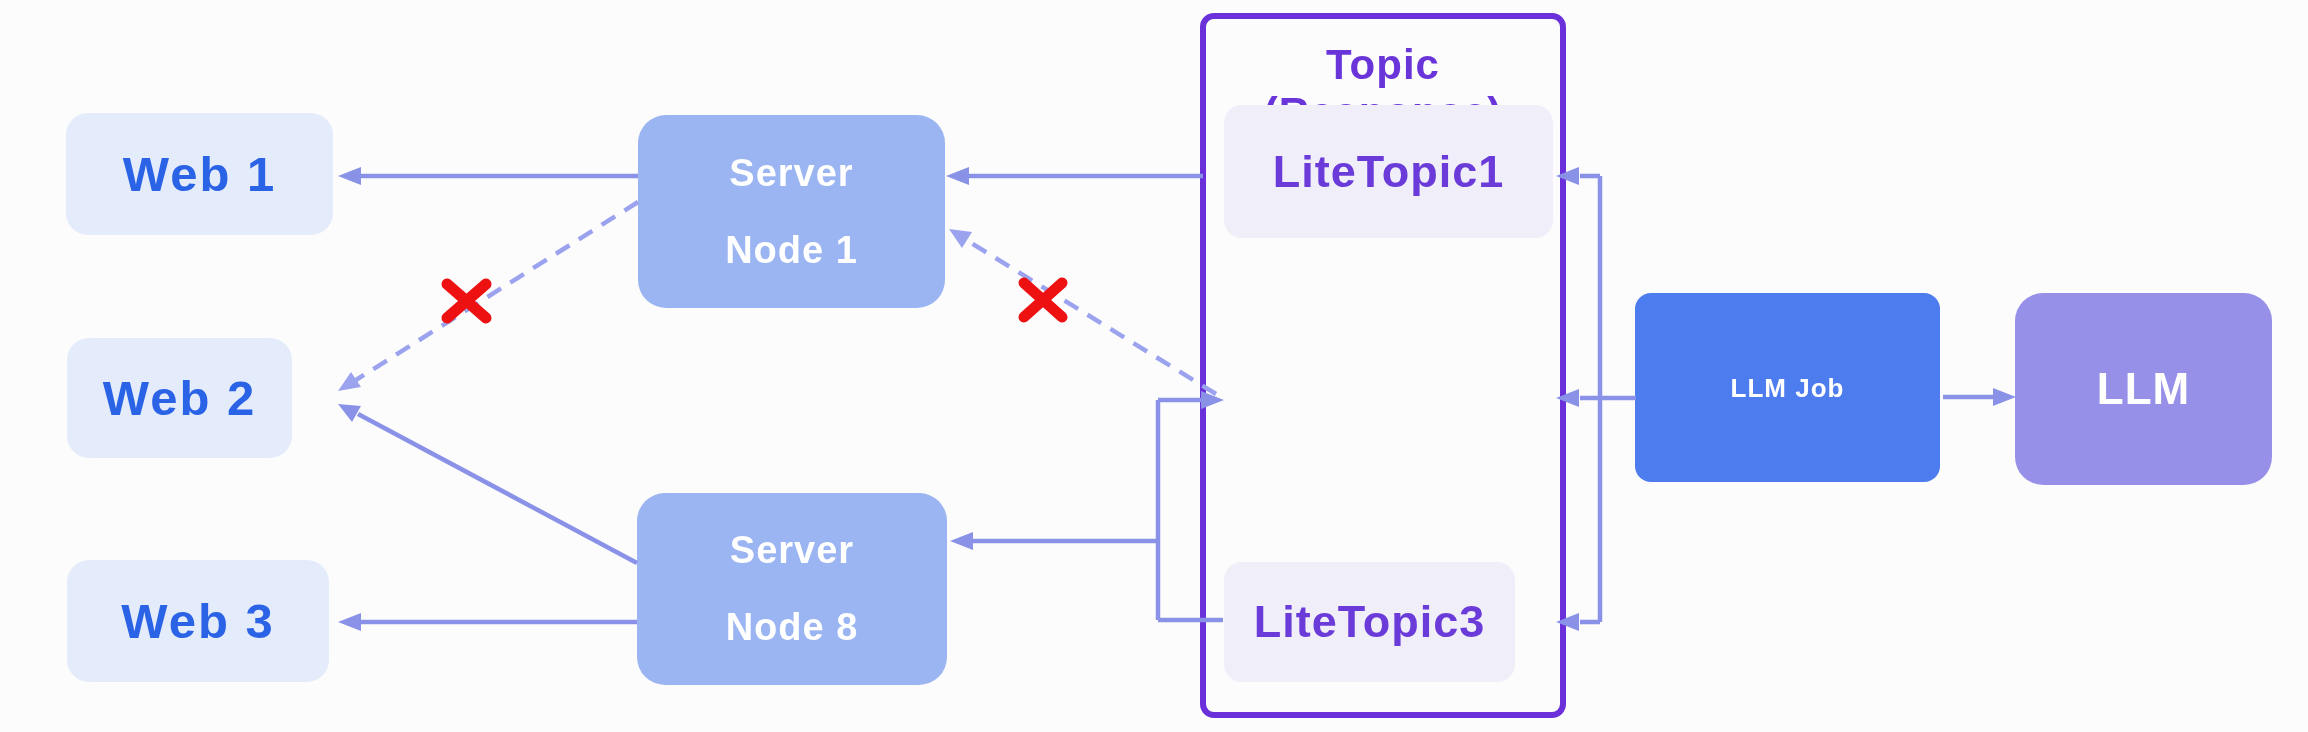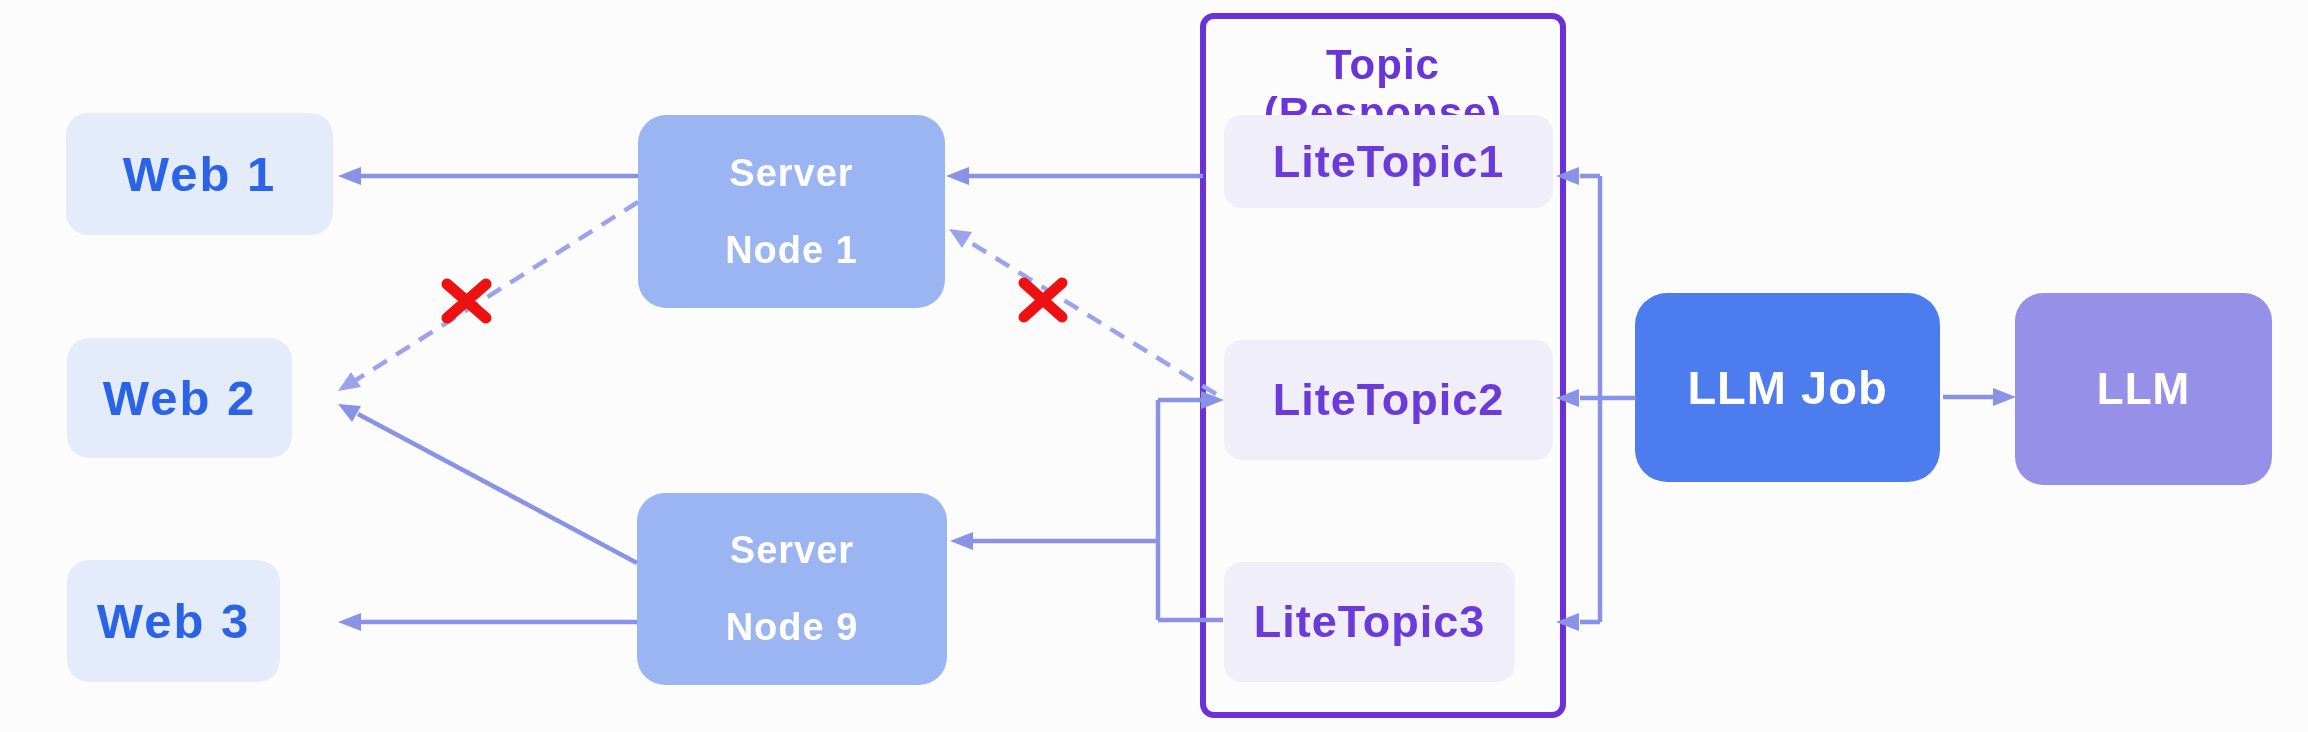--- a/index.html
+++ b/index.html
@@ -59,23 +59,23 @@
     font-size:42px;font-weight:600;letter-spacing:1px;
   }
   .lite-topic{
     background:var(--lite-topic-fill);
     border-radius:18px;
     color:var(--lite-topic-text);
     font-size:45px;font-weight:600;letter-spacing:1px;
   }
   .llm-job-node{
     background:var(--llm-job-fill);
-    border-radius:32px;
+    border-radius:16px;
     color:var(--node-text-light);
-    font-size:47px;font-weight:700;line-height:62px;letter-spacing:1px;gap:12px;
+    font-size:26px;font-weight:700;line-height:62px;letter-spacing:1px;gap:12px;
   }
   .llm-node{
     background:var(--llm-fill);
     border-radius:28px;
     color:var(--node-text-light);
     font-size:44px;font-weight:700;letter-spacing:1px;
   }
   svg.edges{
     position:absolute;left:0;top:0;
     pointer-events:none;
@@ -94,38 +94,35 @@
   <div class="topic-frame">
     <div class="topic-title">Topic (Response)</div>
   </div>
 
   <div class="node web-node" style="left:66px;top:113px;width:267px;height:122px">
     <span>Web 1</span>
   </div>
   <div class="node web-node" style="left:67px;top:338px;width:225px;height:120px">
     <span>Web 2</span>
   </div>
-  <div class="node web-node" style="left:67px;top:560px;width:213px;height:122px">
+  <div class="node web-node" style="left:67px;top:560px;width:262px;height:122px">
     <span>Web 3</span>
   </div>
 
   <div class="node server-node" style="left:638px;top:115px;width:307px;height:193px">
     <div>Server</div>
     <div>Node 1</div>
   </div>
   <div class="node server-node" style="left:637px;top:493px;width:310px;height:192px">
     <div>Server</div>
-    <div>Node 9</div>
+    <div>Node 8</div>
   </div>
 
-  <div class="node lite-topic" style="left:1224px;top:115px;width:329px;height:93px">
+  <div class="node lite-topic" style="left:1224px;top:105px;width:329px;height:133px">
     <span>LiteTopic1</span>
-  </div>
-  <div class="node lite-topic" style="left:1224px;top:340px;width:329px;height:120px">
-    <span>LiteTopic2</span>
   </div>
   <div class="node lite-topic" style="left:1224px;top:562px;width:291px;height:120px">
     <span>LiteTopic3</span>
   </div>
 
   <div class="node llm-job-node" style="left:1635px;top:293px;width:305px;height:189px">
     <div>LLM Job</div>
   </div>
   <div class="node llm-node" style="left:2015px;top:293px;width:257px;height:192px">
     <span>LLM</span>

